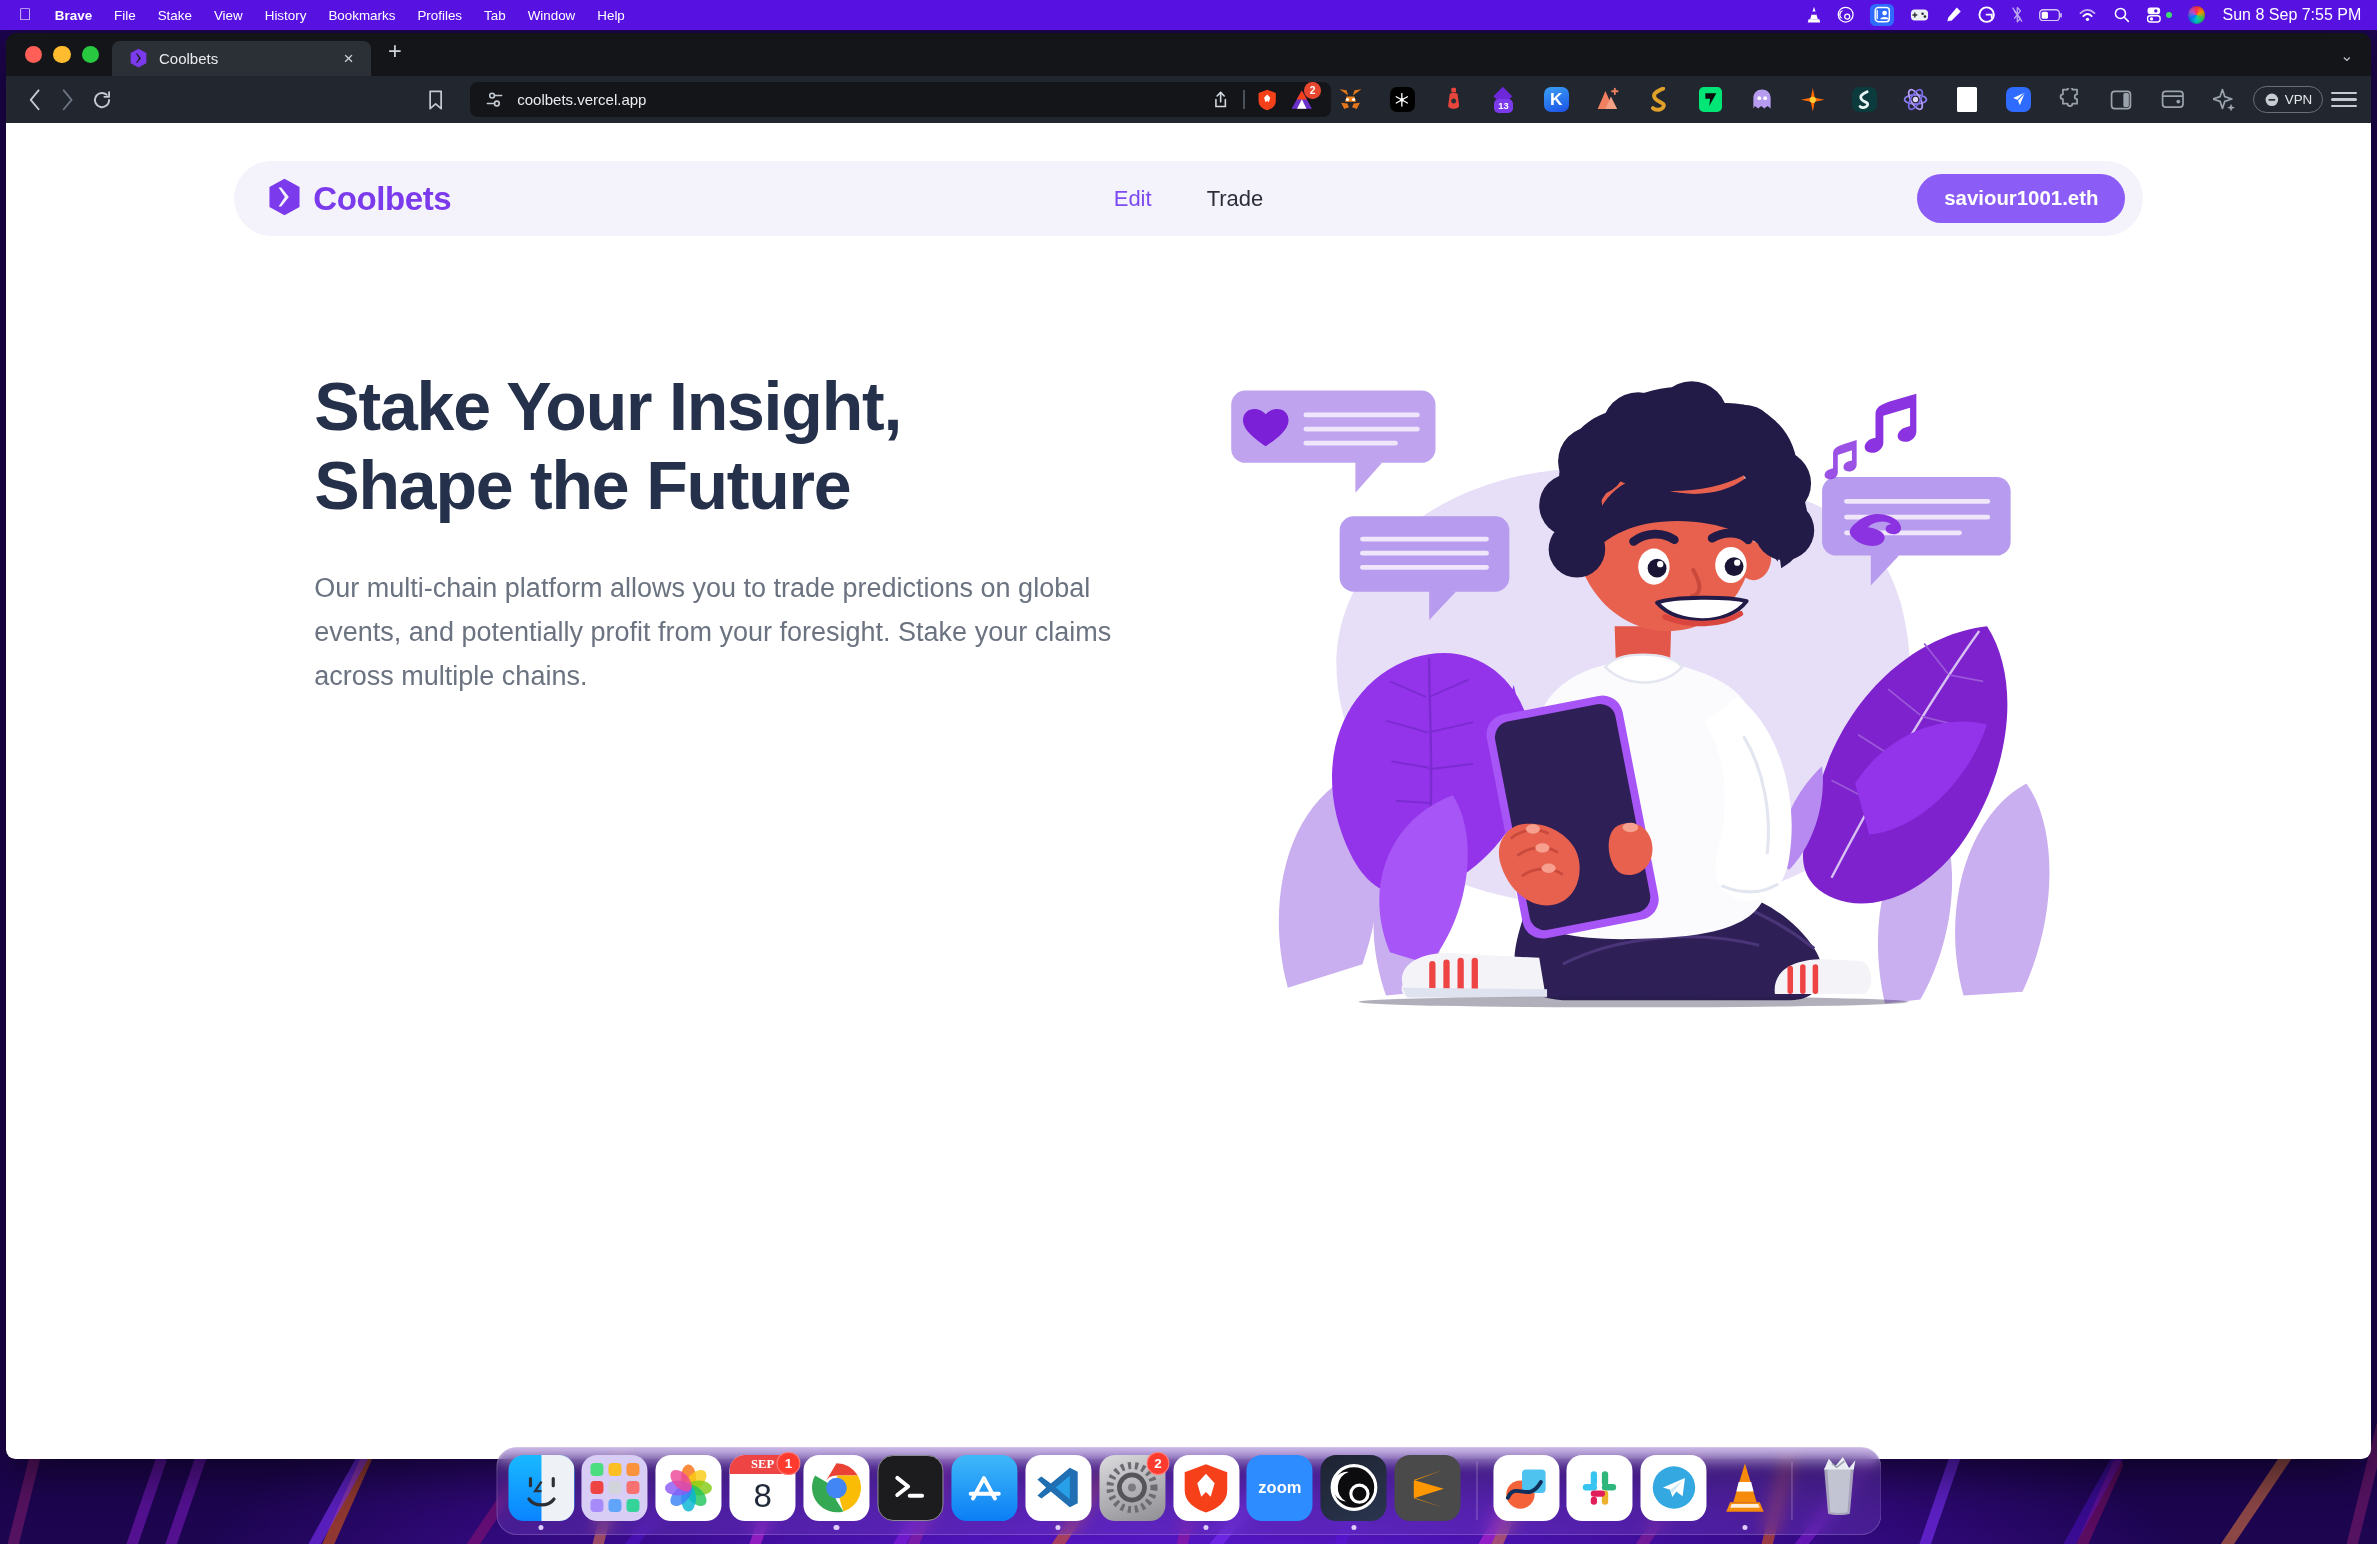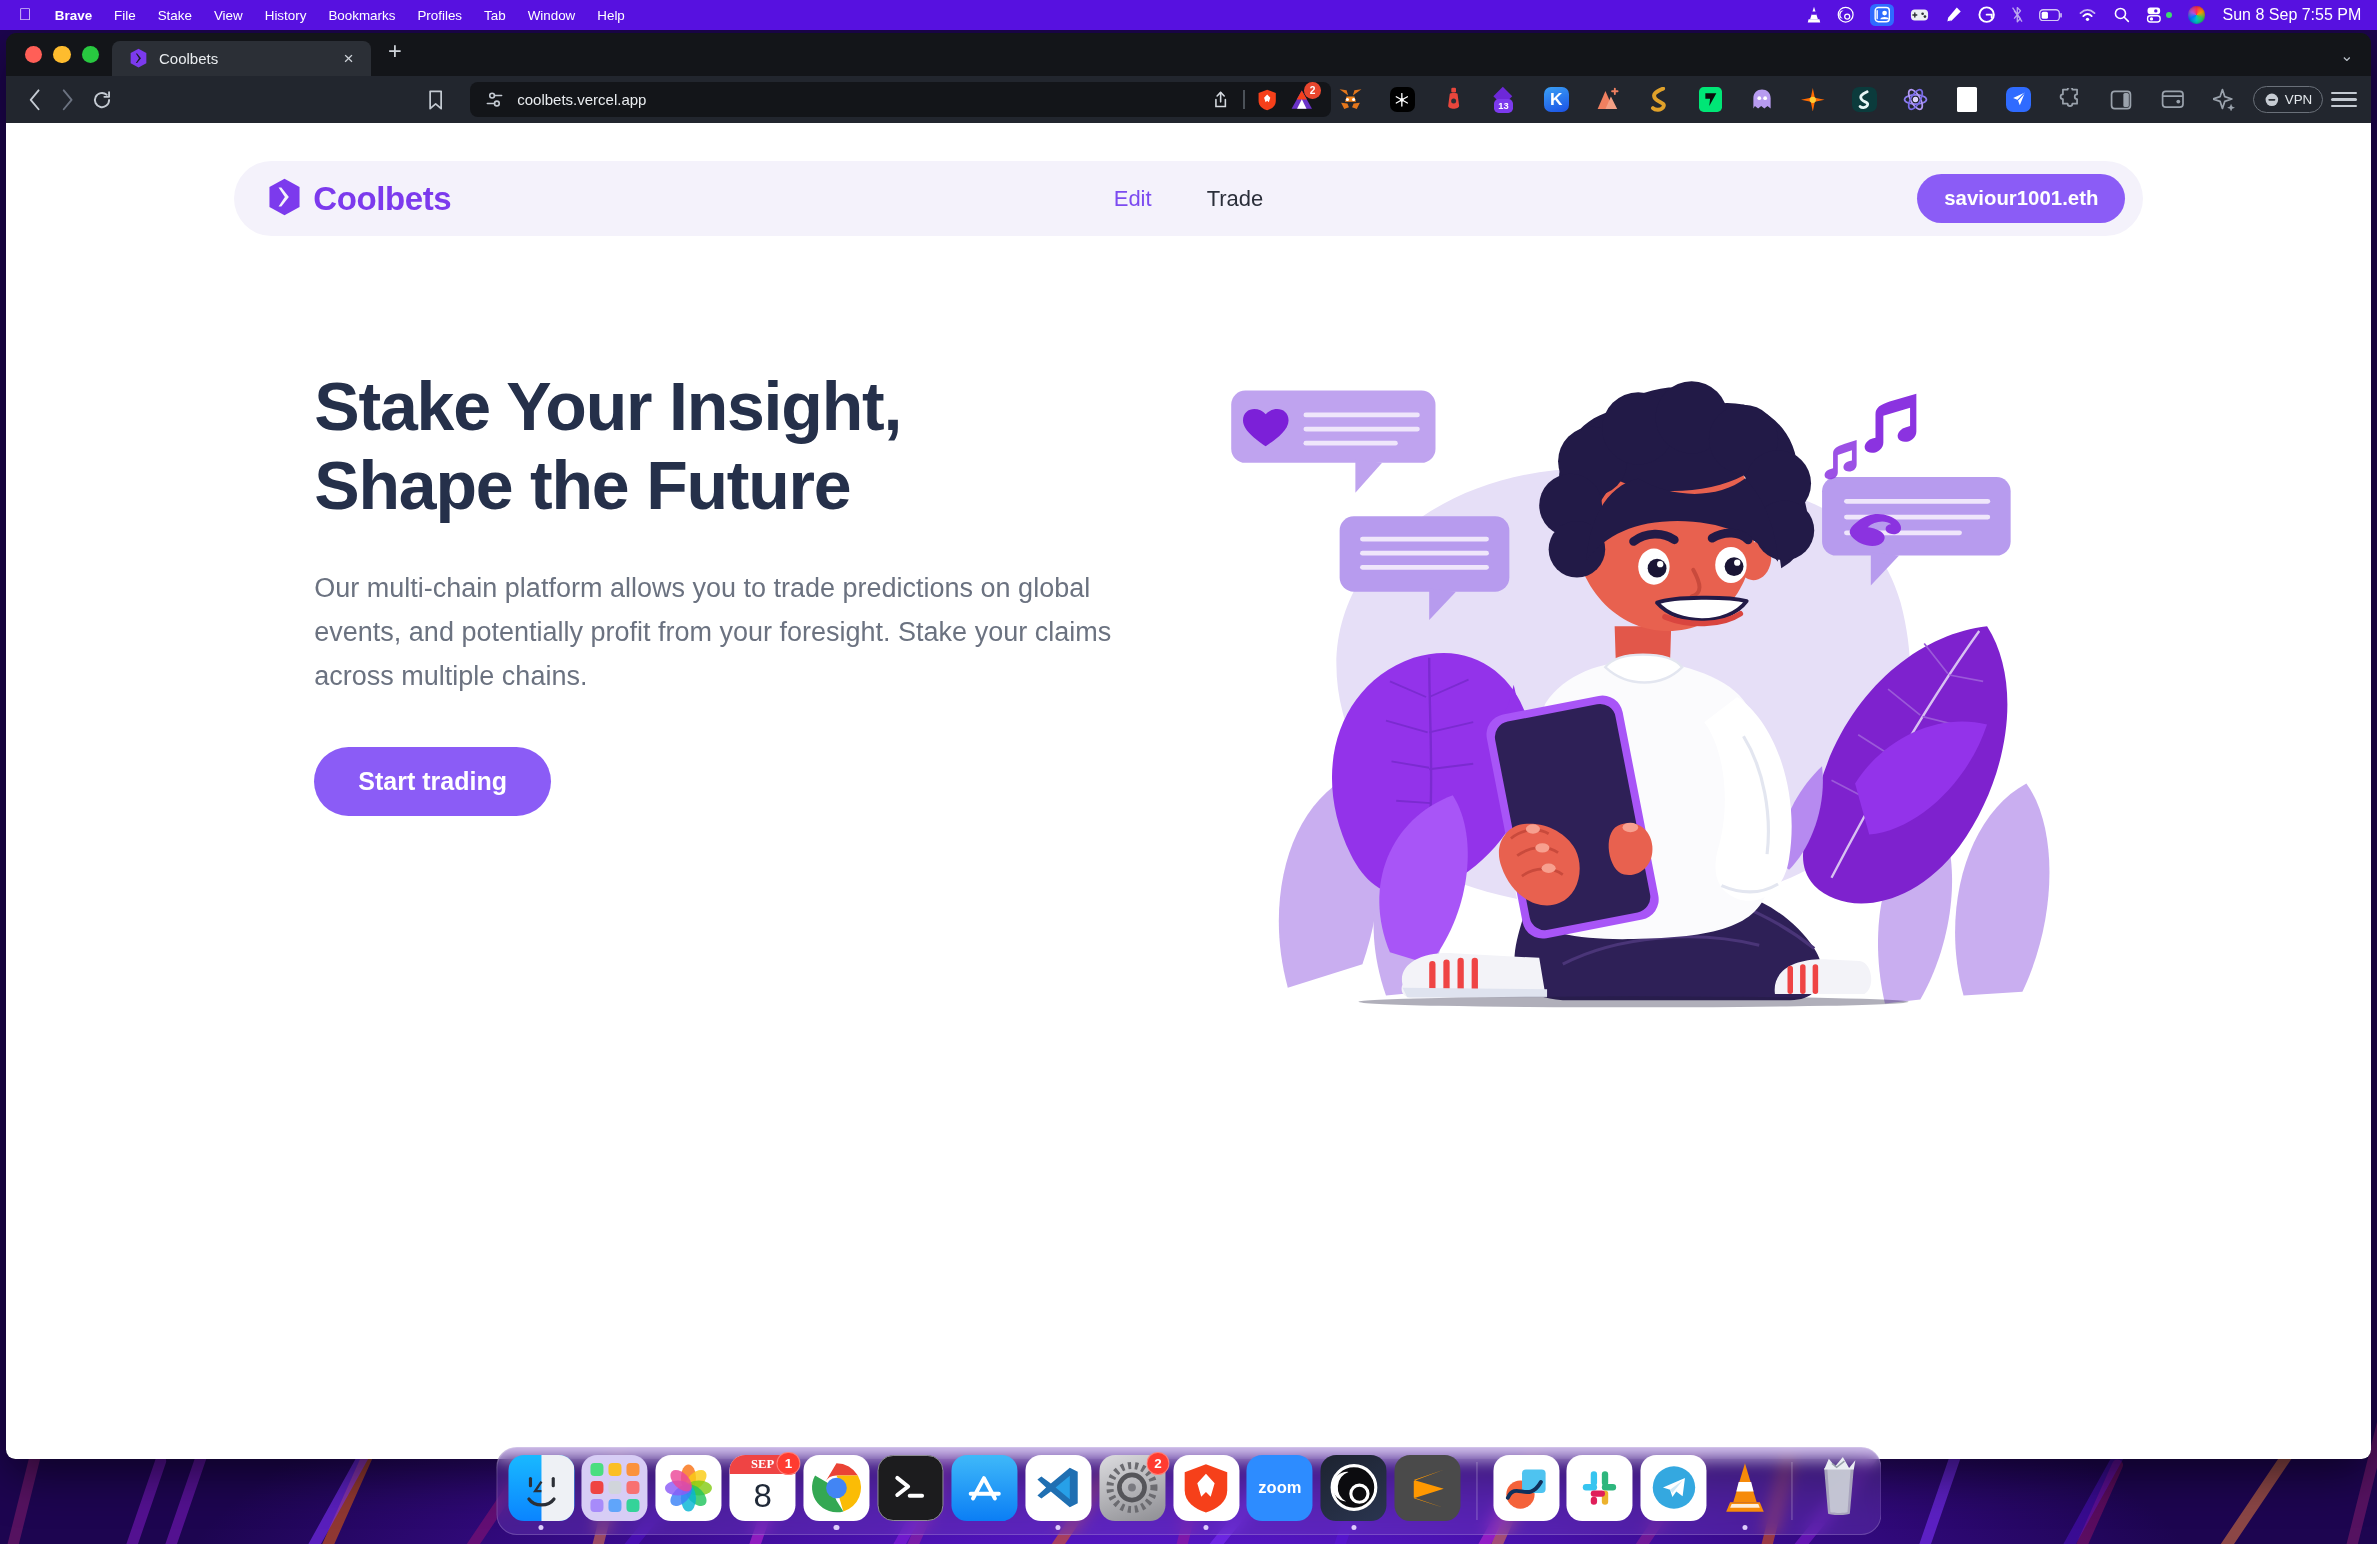--- a/index.html
+++ b/index.html
@@ -500,21 +500,20 @@
           <a href="#" class="idle">Trade</a>
         </div>
       <div id="wallet">saviour1001.eth</div>
     </div>
 
     <div id="hero">
       <div id="heroleft">
         <h1 id="headline">Stake Your Insight,
 Shape the Future</h1>
         <p id="subcopy">Our multi-chain platform allows you to trade predictions on global events, and potentially profit from your foresight. Stake your claims across multiple chains.</p>
-        <div><a id="cta" href="#">Start trading</a></div>
       </div>
 
       <div id="heroright">
         <svg id="illus" viewBox="0 0 1120 840">
           <defs>
             <clipPath id="cp">
                 <rect x="0" y="0" width="1120" height="840"></rect>
               </clipPath>
           </defs>
           <g clip-path="url(#cp)">

